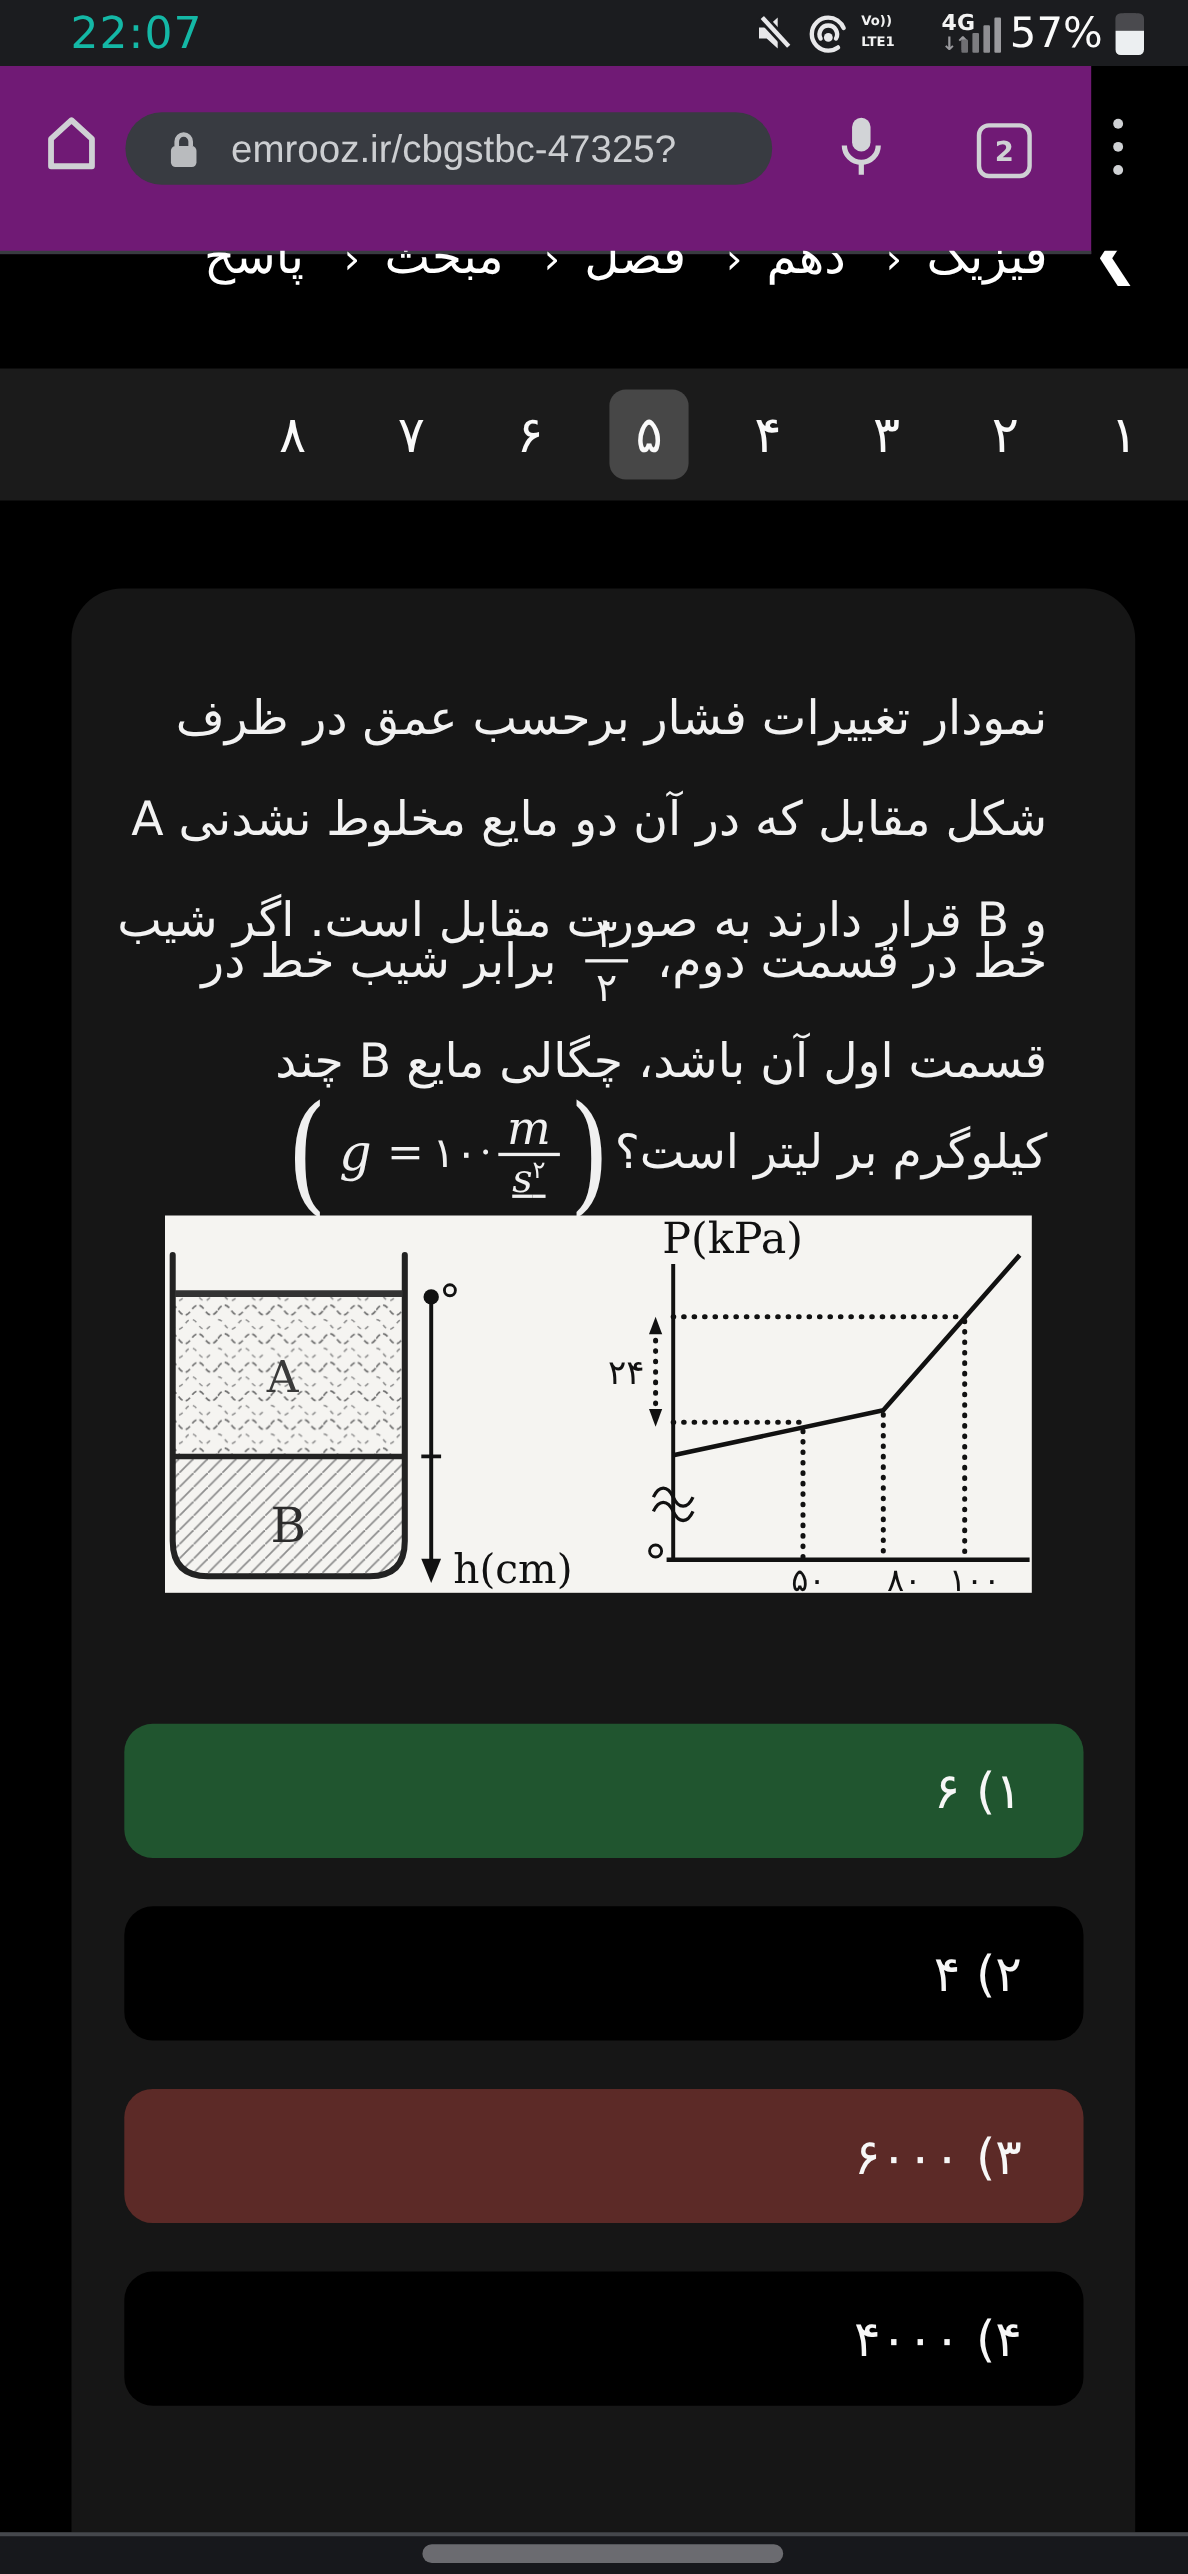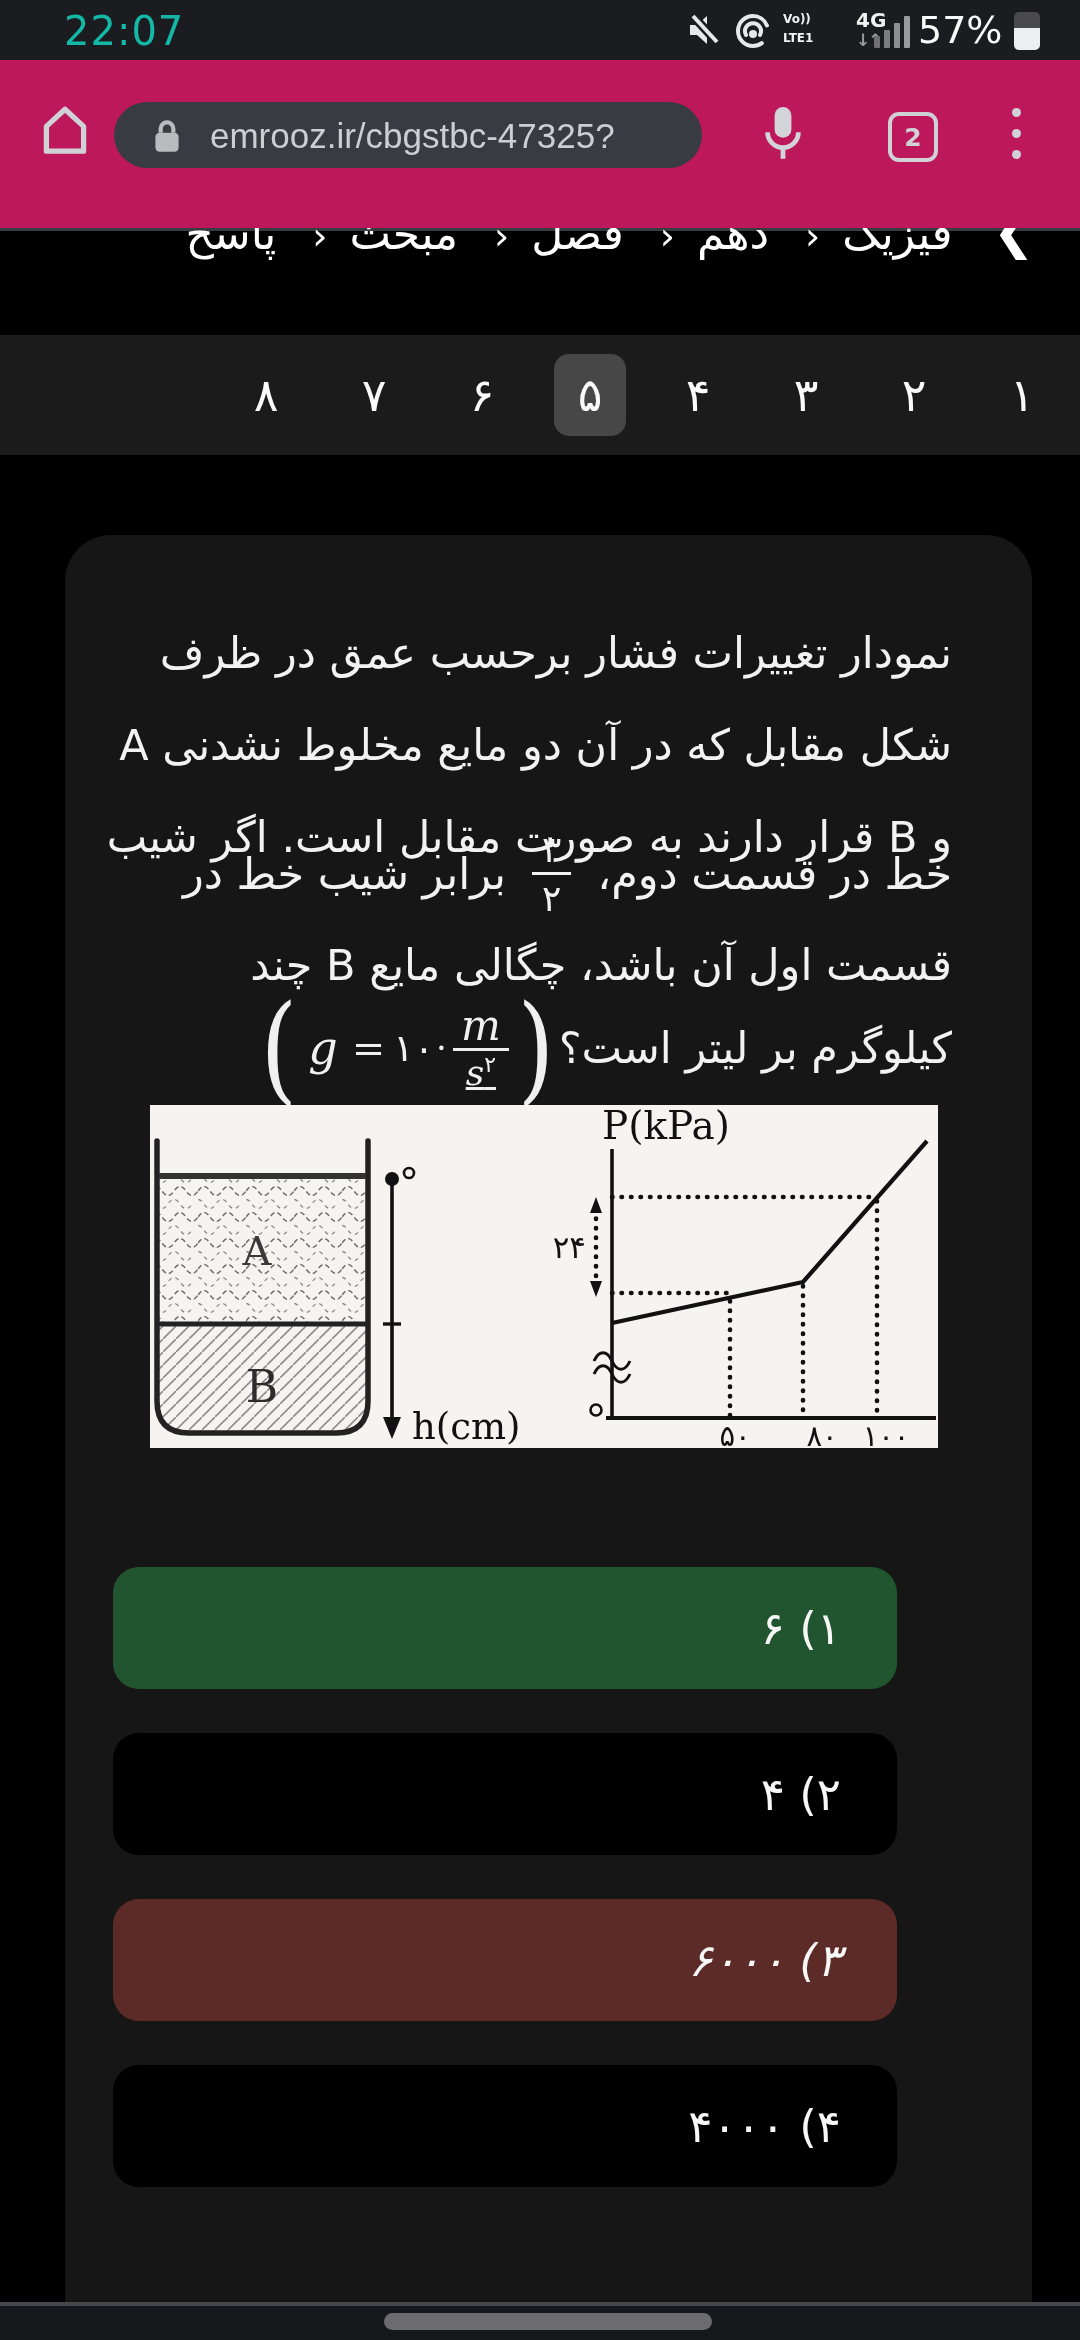--- a/index.html
+++ b/index.html
@@ -13,21 +13,21 @@
          font-size:12px;line-height:19px;text-align:left;}
   .netg{position:absolute;left:836px;top:10px;color:#f2f2f2;font-weight:bold;font-size:20px;line-height:20px;margin-left:20px;}
   .netarrows{color:#9a9a9e;font-size:17px;letter-spacing:-2px;}
   .sigbars{position:absolute;left:874px;top:16px;width:40px;height:32px;}
   .sigbars i{position:absolute;bottom:0;width:6px;background:#8e8e92;border-radius:1px;}
   .batt-pct{position:absolute;left:918px;top:8px;font-size:38px;color:#fafafa;}
   .battery{position:absolute;left:1014px;top:12px;width:26px;height:38px;border-radius:5px;overflow:hidden;background:#4a4a4e;}
   .battery:before{content:"";position:absolute;left:7px;top:-4px;width:12px;height:5px;background:#4a4a4e;border-radius:2px;}
   .battery .lvl{position:absolute;bottom:0;left:0;width:100%;height:57%;background:#eceff1;}
   
-  #toolbar{position:absolute;top:60px;left:0;width:1080px;height:168px;background:#be185d;border-bottom:3px solid #393c41;}
+  #toolbar{position:absolute;top:60px;left:0;width:992px;height:168px;background:#701a75;border-bottom:3px solid #393c41;}
   .urlpill{position:absolute;left:114px;top:42px;width:588px;height:66px;background:#383b41;border-radius:33px;}
   .urltext{position:absolute;left:96px;top:14px;font-size:35px;color:#ccced1;font-family:"Liberation Sans","DejaVu Sans",sans-serif;white-space:nowrap;}
   .tabbox{position:absolute;left:888px;top:52px;width:42px;height:42px;border:4px solid #cfd1d4;border-radius:11px;
           display:flex;align-items:center;justify-content:center;font-size:25px;font-weight:bold;color:#cfd1d4;}
   .dots{position:absolute;left:1012px;top:48px;width:10px;height:56px;}
   .dots i{position:absolute;left:0;width:9px;height:9px;border-radius:50%;background:#cfd1d4;}
   
   #breadcrumb{position:absolute;top:228px;left:0;width:1080px;height:32px;overflow:hidden;}
   #breadcrumb .inner{direction:rtl;white-space:nowrap;font-size:44px;color:#fff;margin-top:-27px;padding-right:44px;}
   #breadcrumb .sep{margin:0 22px;font-size:38px;}
@@ -55,26 +55,26 @@
   .formula .feq{font-size:40px;margin:0 8px;}
   .formula .fnum{font-family:"DejaVu Sans",sans-serif;font-size:38px;}
   .formula .fdot{font-size:34px;margin:0 2px;}
   .ffrac{display:inline-flex;flex-direction:column;align-items:center;margin:0 4px;line-height:1.05;}
   .ffrac .fn{font-style:italic;font-size:42px;border-bottom:3px solid #f0f0f0;padding:0 8px 0 8px;}
   .ffrac .fd{font-style:italic;font-size:36px;padding-top:2px;text-decoration:underline;}
   .ffrac sup{font-size:22px;font-family:"DejaVu Sans",sans-serif;font-style:normal;}
   
   #figure{position:absolute;left:85px;top:570px;width:788px;height:343px;background:#f5f4f1;}
   
-  .opt{position:absolute;left:48px;width:784px;height:122px;border-radius:26px;direction:rtl;
+  .opt{position:absolute;left:48px;width:872px;height:122px;border-radius:26px;direction:rtl;
        display:flex;align-items:center;padding-right:56px;box-sizing:border-box;
        font-size:45px;color:#f7f7f7;}
   .opt.green{background:#20552f;}
   .opt.black{background:#000;}
-  .opt.red{background:#5c2a27;font-style:italic;}
+  .opt.red{background:#5c2a27;}
   
   #divider{position:absolute;top:2302px;left:0;width:1080px;height:4px;background:#45474c;}
   #gesture{position:absolute;top:2306px;left:0;width:1080px;height:34px;background:#17181c;}
   #homepill{position:absolute;left:384px;top:2313px;width:328px;height:17px;border-radius:9px;background:#6b6b70;}
   svg text{font-family:"DejaVu Serif",serif;}
   svg text.fa{font-family:"DejaVu Sans",sans-serif;}
 </style>
 </head>
 <body>
 

